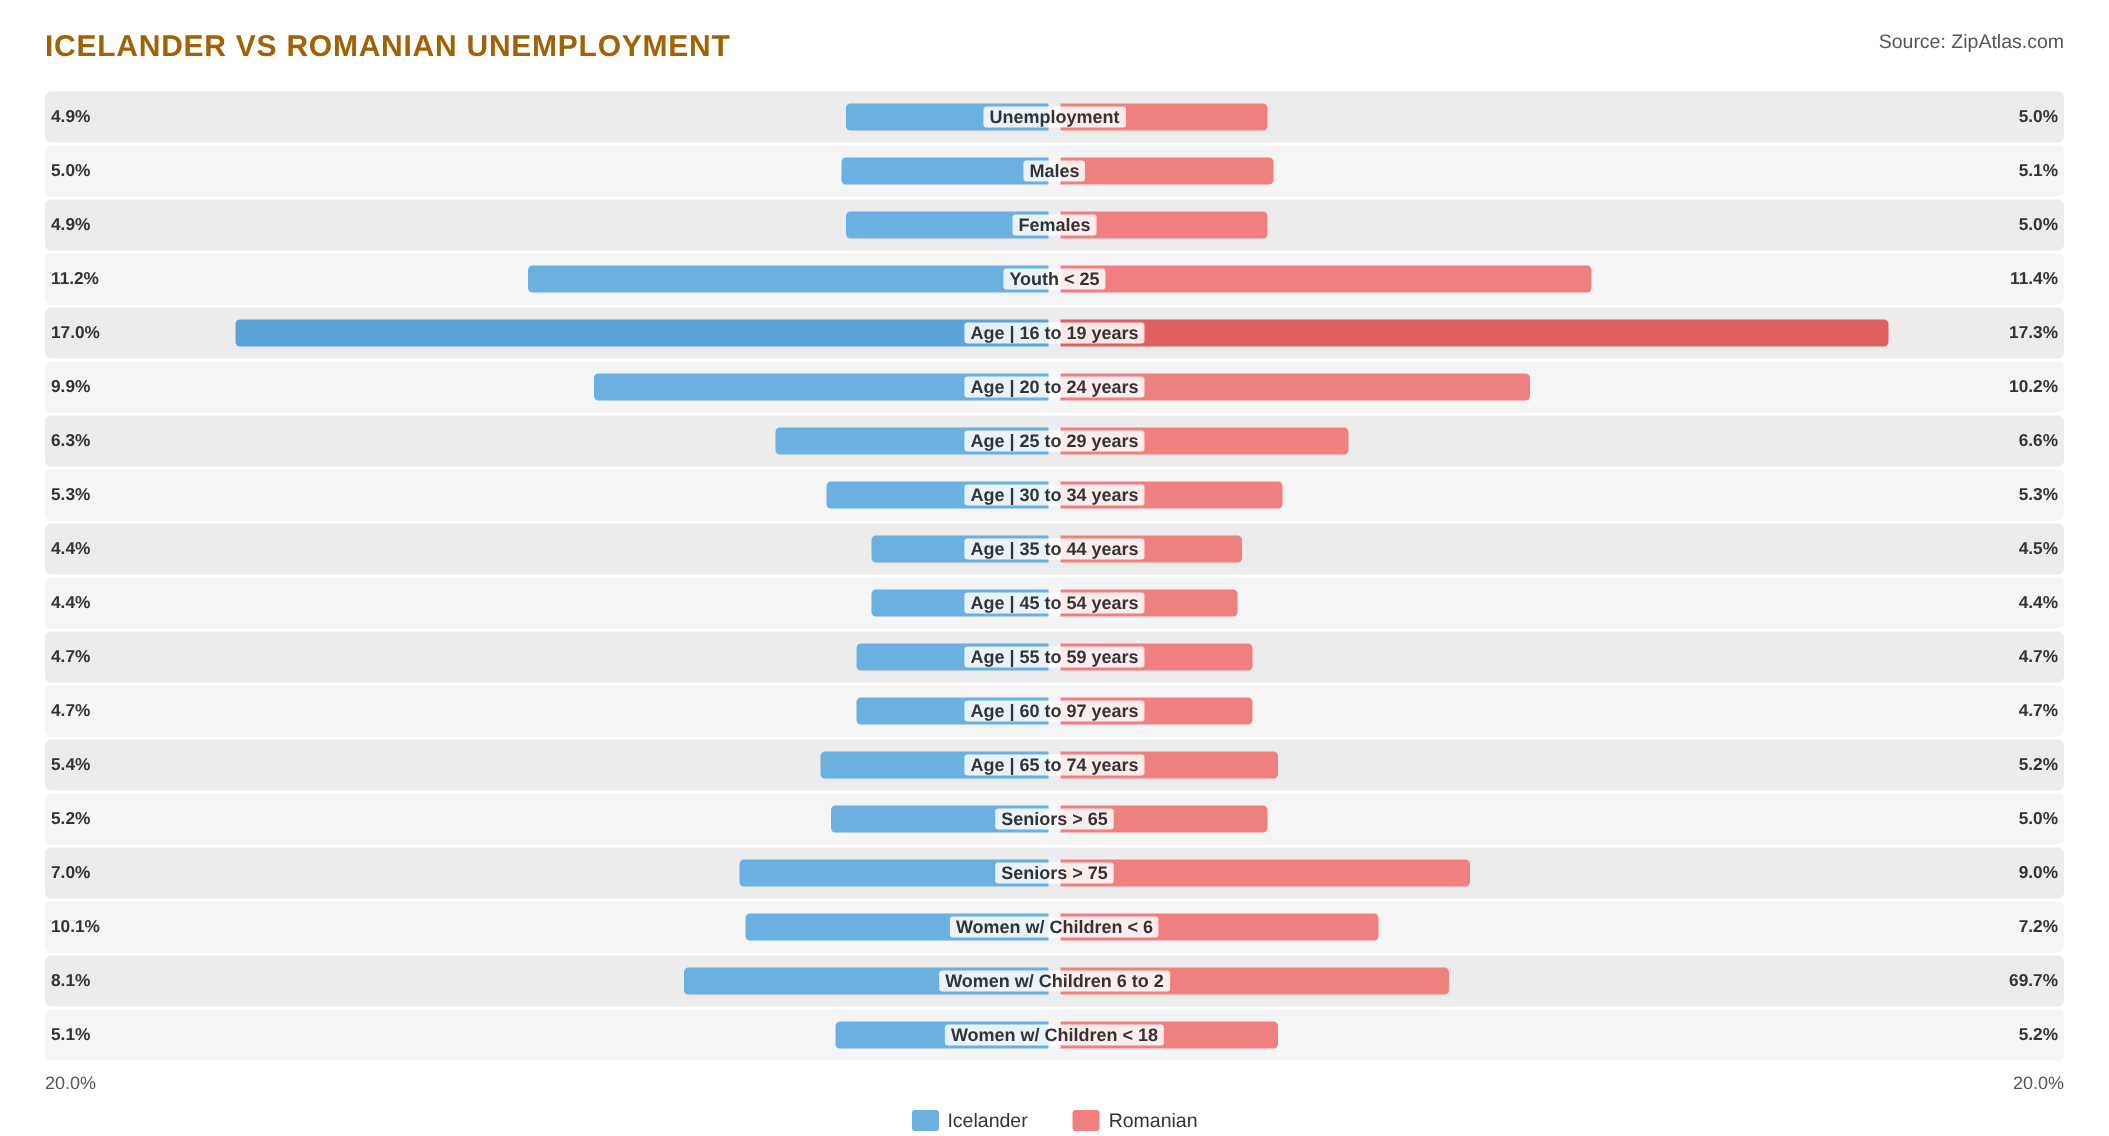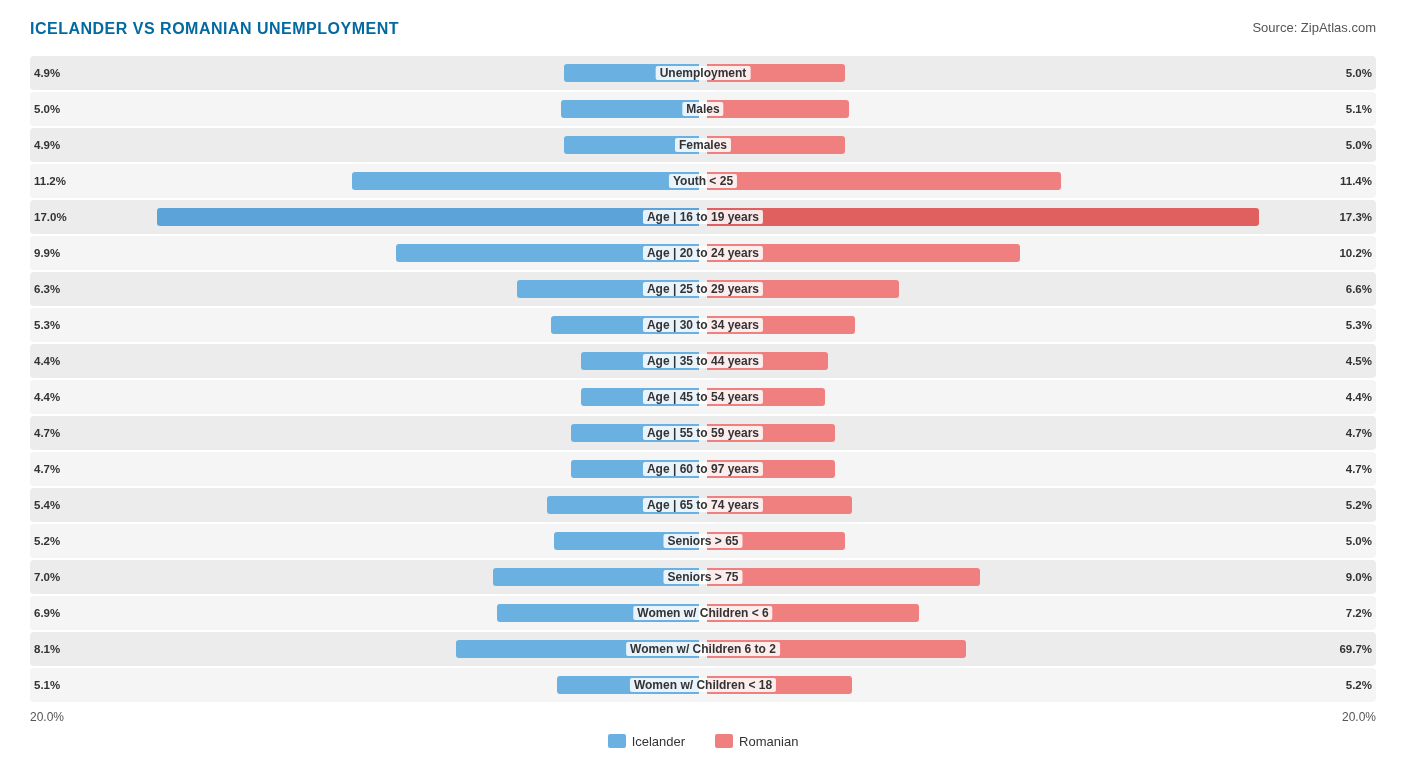--- a/index.html
+++ b/index.html
@@ -10,23 +10,23 @@
       min-height: 757px;
       padding: 20px 30px;
     }
     .chart-header {
       display: flex;
       justify-content: space-between;
       align-items: flex-start;
       margin-bottom: 18px;
     }
     .chart-title {
-      font-size: 16px;
+      font-size: 20px;
       font-weight: bold;
-      color: #0369a1;
+      color: #a16207;
       text-transform: uppercase;
       letter-spacing: 0.5px;
     }
     .chart-source {
       font-size: 13px;
       color: #555;
     }
     .chart-area {
       width: 100%;
       font-weight: bold;
@@ -118,20 +118,21 @@
     .legend {
       display: flex;
       justify-content: center;
       gap: 30px;
       margin-top: 10px;
       font-size: 13px;
       color: #333;
     }
     .legend-item {
       display: flex;
+      align-items: center;
       gap: 6px;
     }
     .legend-box {
       width: 18px;
       height: 14px;
       border-radius: 2px;
     }
     
     .row-highlight {
       background: #e8e8e8;
@@ -343,21 +344,21 @@
         <div class="center-label">Seniors &gt; 75</div>
         <div class="right-section">
           <div class="bar-right" style="width: calc(45% - 30px); background: #f08080;"></div>
           <span class="label-right" style="z-index:5;">9.0%</span>
         </div>
       </div>
     </div>
     <div class="row">
       <div class="bars-container">
         <div class="left-section">
-          <span class="label-left" style="z-index:5;">6.9%</span>
+          <span class="label-left" style="z-index:5;">10.1%</span>
           <div class="bar-left" style="width: calc(34.5% - 30px); background: #6ab0e0;"></div>
         </div>
         <div class="center-label">Women w/ Children &lt; 6</div>
         <div class="right-section">
           <div class="bar-right" style="width: calc(36% - 30px); background: #f08080;"></div>
           <span class="label-right" style="z-index:5;">7.2%</span>
         </div>
       </div>
     </div>
     <div class="row">

